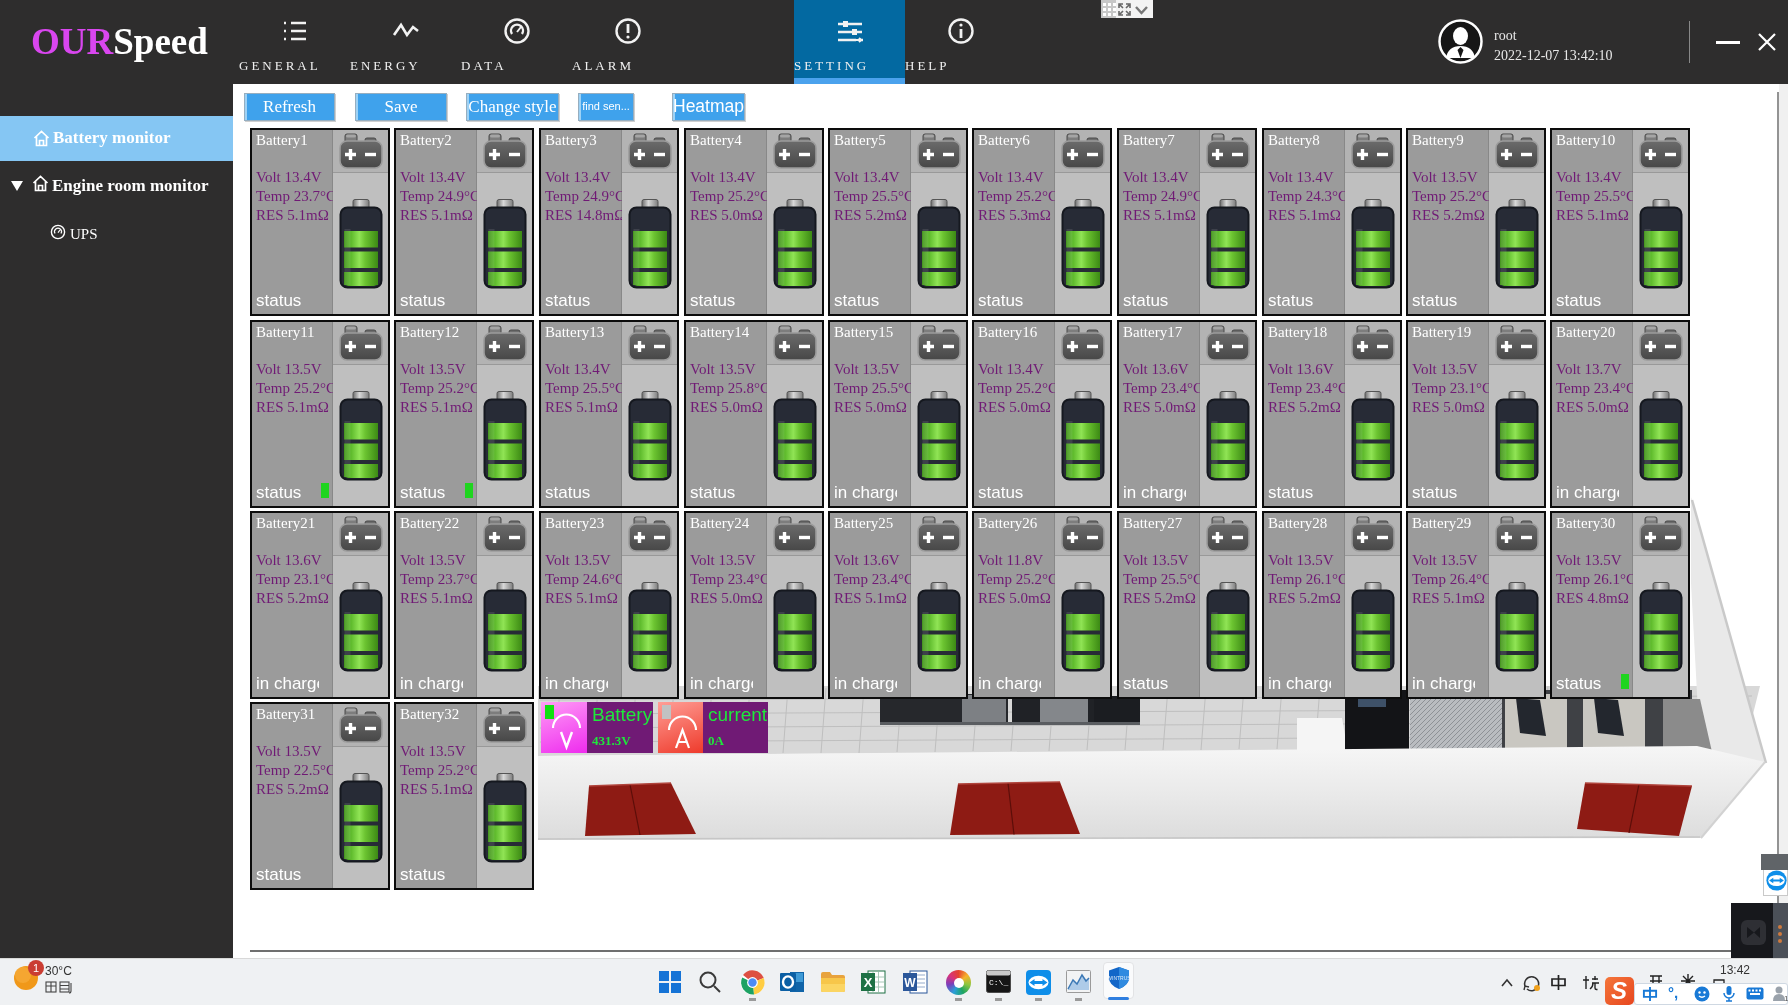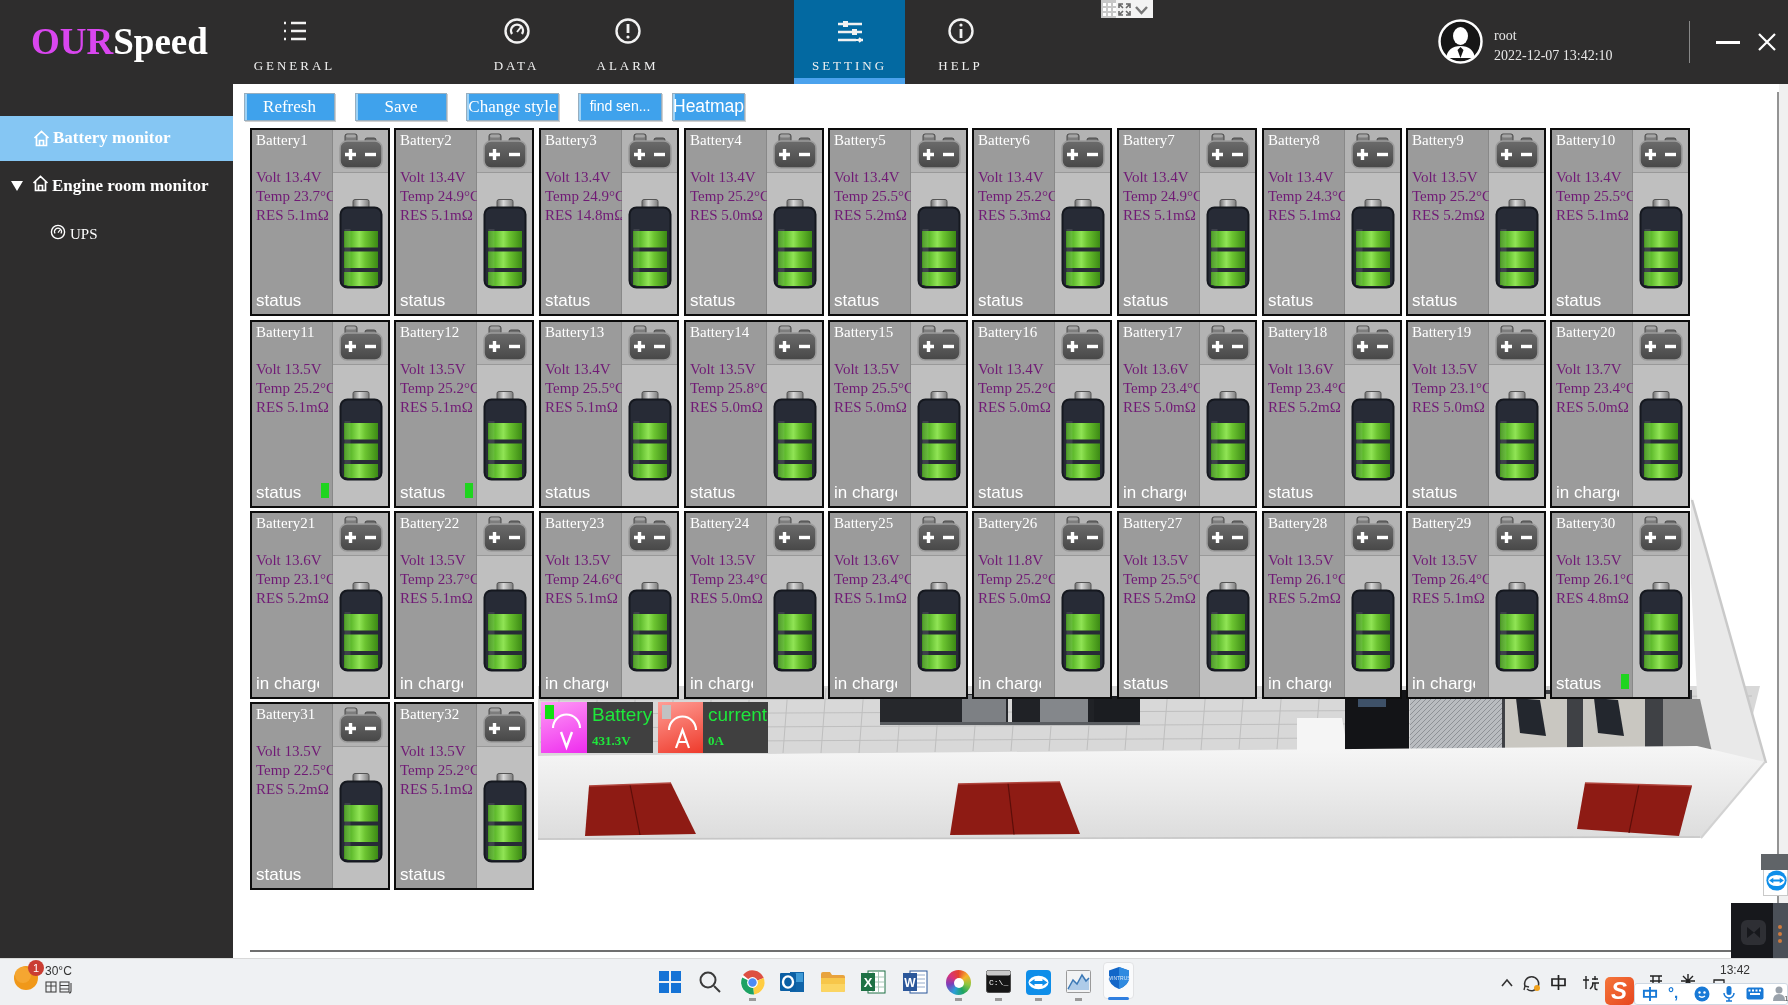--- a/index.html
+++ b/index.html
@@ -1,20 +1,20 @@
 <!DOCTYPE html>
 <html><head><meta charset="utf-8"><style>
 *{margin:0;padding:0;box-sizing:border-box}
 html,body{width:1788px;height:1005px;overflow:hidden;background:#fff;font-family:"Liberation Serif",serif}
 .abs{position:absolute}
 
 #header{position:absolute;left:0;top:0;width:1788px;height:84px;background:#2e2d2d;z-index:30}
 #logo{position:absolute;left:31px;top:20px;font:bold 37px "Liberation Serif",serif;color:#fff}
 #logo span{color:#d946ef}
-.nav{position:absolute;top:0;height:84px;width:111px;text-align:center}
+.nav{position:absolute;top:0;height:84px;width:111px;text-align:left}
 .nav .nl{position:absolute;width:100%;top:58px;font:13px "Liberation Serif",serif;letter-spacing:3px;color:#f0f0f0}
 .nav svg{position:absolute;left:50%;margin-left:-15px;top:16px}
 .nav.act{background:#0369a1;border-bottom:6px solid #4ba2ed}
 
 #sidebar{position:absolute;left:0;top:84px;width:233px;height:874px;background:#2e2d2d;z-index:30}
 #mi1{position:absolute;left:0;top:32px;width:233px;height:45px;background:#85c6f3;color:#fff}
 #mi1 .t{position:absolute;left:53px;top:12px;font:bold 17px "Liberation Serif",serif}
 #mi2{position:absolute;left:0;top:86px;width:233px;height:34px;color:#fff}
 #mi2 .t{position:absolute;left:52px;top:6px;font:bold 17px "Liberation Serif",serif}
 #mi3{position:absolute;left:0;top:136px;width:233px;height:30px;color:#fff}
@@ -28,21 +28,21 @@
 .bt{position:absolute;left:4px;top:2px;font:15px "Liberation Serif",serif;color:#fff}
 .bi{position:absolute;left:4px;top:38px;font:15px/19px "Liberation Serif",serif;color:#701a75;white-space:nowrap}
 .bs{position:absolute;left:4px;bottom:3px;width:63px;overflow:hidden;font:17px "Liberation Sans",sans-serif;color:#fff;white-space:nowrap}
 .gdot{position:absolute;right:3px;bottom:8px;width:8px;height:15px;background:#1fd51f}
 .cr{position:absolute;left:81px;top:0;width:55px;height:184px;background:#bfbfbf}
 .crt{position:absolute;left:0;top:0;width:55px;height:43px;background:#b3b3b3;border-bottom:1px solid #999;text-align:center}
 .crt svg{margin-top:3px}
 .crb{position:absolute;left:0;top:44px;width:55px;height:140px;text-align:center}
 .crb svg{margin-top:25px}
 
-.mtile{position:absolute;z-index:10;background:#404040}
+.mtile{position:absolute;z-index:10;background:#701a75}
 .mleft{position:absolute;left:0;top:0;height:100%}
 .mname{position:absolute;font:19px "Liberation Sans",sans-serif;color:#1ee83b}
 .mval{position:absolute;font:bold 13px "Liberation Serif",serif;color:#1ee83b}
 
 #taskbar{position:absolute;left:0;top:958px;width:1788px;height:47px;background:#eff1f3;border-top:1px solid #d8d8d8;z-index:40}
 .tbi{position:absolute;top:970px;z-index:41}
 
 .wtxt{position:absolute;font:12px "Liberation Sans",sans-serif;color:#333;z-index:41}
 </style></head><body>
 
@@ -169,20 +169,26 @@
 
  <div id="logo"><span>OUR</span>Speed</div>
 
  <div class="nav" style="left:239px">
       <svg width="30" height="30" viewBox="0 0 30 30" fill="none" stroke="#f2f2f2" stroke-width="2.6">
         <path d="M4,7 h2 M11,7 h15 M4,15 h2 M11,15 h15 M4,23 h2 M11,23 h15"></path>
       </svg>
       <div class="nl">GENERAL</div>
     </div>
 
+ <div class="nav" style="left:350px">
+      <svg width="30" height="30" viewBox="0 0 30 30" fill="none" stroke="#f2f2f2" stroke-width="2.6">
+        <path d="M3,19 L10,9 L16,19 L22,11 L27,15"></path>
+      </svg>
+      <div class="nl">ENERGY</div>
+    </div>
 
  <div class="nav" style="left:461px">
       <svg width="30" height="30" viewBox="0 0 30 30" fill="none" stroke="#f2f2f2" stroke-width="2.4">
         <circle cx="15" cy="15" r="11.5"></circle>
         <path d="M10,18 a6,6 0 1 1 10,0"></path>
         <path d="M15,16 L19,11" stroke-width="2"></path>
       </svg>
       <div class="nl">DATA</div>
     </div>
 
@@ -286,21 +292,21 @@
   <div class="t">UPS</div>
  </div>
 </div>
 
 <div class="btn" style="left:244px;width:91px">Refresh</div>
 
 <div class="btn" style="left:355px;width:92px">Save</div>
 
 <div class="btn" style="left:466px;width:93px">Change style</div>
 
-<div class="btn sans" style="left:578px;width:84px;font-size:14px">find sen...</div>
+<div class="btn sans" style="left:578px;width:56px;font-size:11px">find sen...</div>
 
 <div class="btn sans" style="left:672px;width:73px">Heatmap</div>
 
 <div class="card" style="left:250px;top:128px">
  <div class="cl">
 
   <div class="bt">Battery1</div>
 
   <div class="bi">Volt 13.4V<br>Temp 23.7°C<br>RES 5.1mΩ</div>
 

